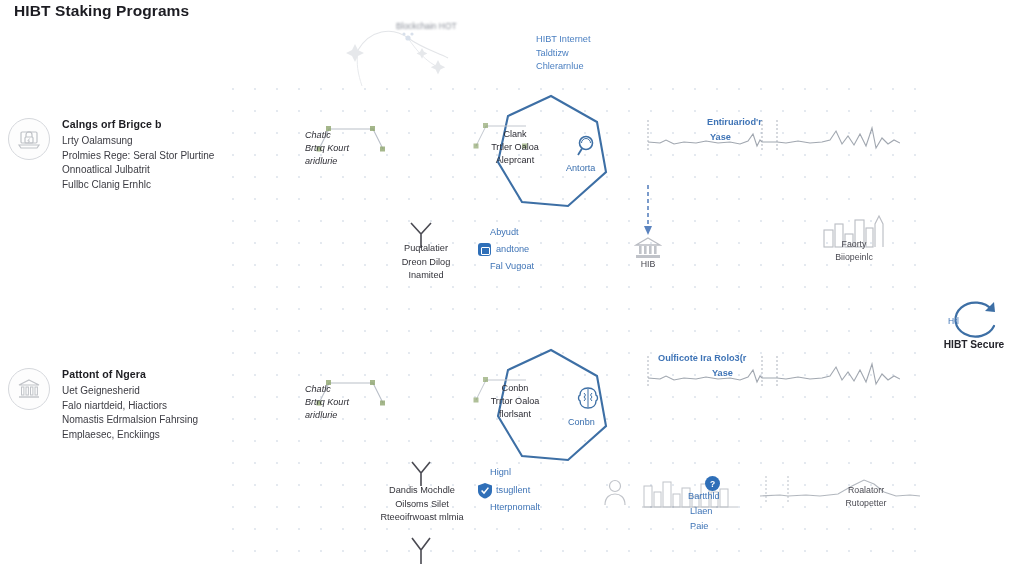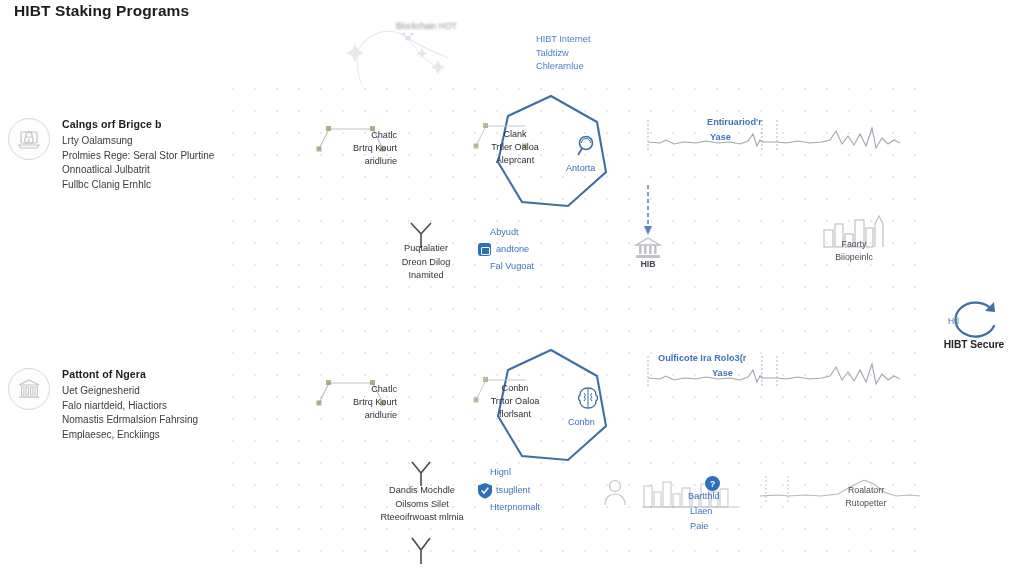--- a/index.html
+++ b/index.html
@@ -69,21 +69,21 @@
     position:absolute;left:536px;top:33px;
     font-size:9.2px;line-height:13.5px;color:#4a7fc1;
     filter:blur(.42px);white-space:nowrap;
   }
 
   
   .trap{position:absolute;width:74px;height:34px;}
   .trap svg{position:absolute;left:0;top:0;}
   .node-caption{
     position:absolute;font-size:9.1px;line-height:13px;color:#2f2f36;
-    text-align:right;white-space:nowrap;filter:blur(.45px);
+    text-align:left;white-space:nowrap;filter:blur(.45px);font-style:italic;
   }
 
   
   .hexwrap{position:absolute;}
   .hexwrap svg{display:block;}
   .hex-label{
     position:absolute;font-size:9.1px;line-height:13px;color:#2c2c34;
     white-space:nowrap;filter:blur(.48px);text-align:center;
   }
   .hex-icon-label{
@@ -288,21 +288,21 @@
   <div class="gicon" style="left:634px;top:236px;">
     <svg width="28" height="26" viewBox="0 0 28 26">
       <path d="M14,2 L26,9 H2 Z" fill="none" stroke="#5a6070" stroke-width="1.3"></path>
       <rect x="5" y="10" width="2.6" height="8" fill="#6b7280"></rect>
       <rect x="10" y="10" width="2.6" height="8" fill="#6b7280"></rect>
       <rect x="15" y="10" width="2.6" height="8" fill="#6b7280"></rect>
       <rect x="20" y="10" width="2.6" height="8" fill="#6b7280"></rect>
       <rect x="2" y="19" width="24" height="3" fill="#6b7280"></rect>
     </svg>
   </div>
-  <div class="gicon-label" style="left:628px;top:258px;width:40px;font-weight:bold;">HIB</div>
+  <div class="gicon-label" style="left:628px;top:258px;width:40px;">HIB</div>
 
   <div class="gicon" style="left:822px;top:214px;">
     <svg width="64" height="34" viewBox="0 0 64 34">
       <g fill="none" stroke="#5a6070" stroke-width="1.1">
         <rect x="2" y="16" width="9" height="17"></rect>
         <rect x="13" y="10" width="8" height="23"></rect>
         <rect x="23" y="20" width="8" height="13"></rect>
         <rect x="33" y="6" width="9" height="27"></rect>
         <rect x="44" y="14" width="7" height="19"></rect>
         <path d="M53,33 V10 l4,-8 l4,8 V33"></path>

